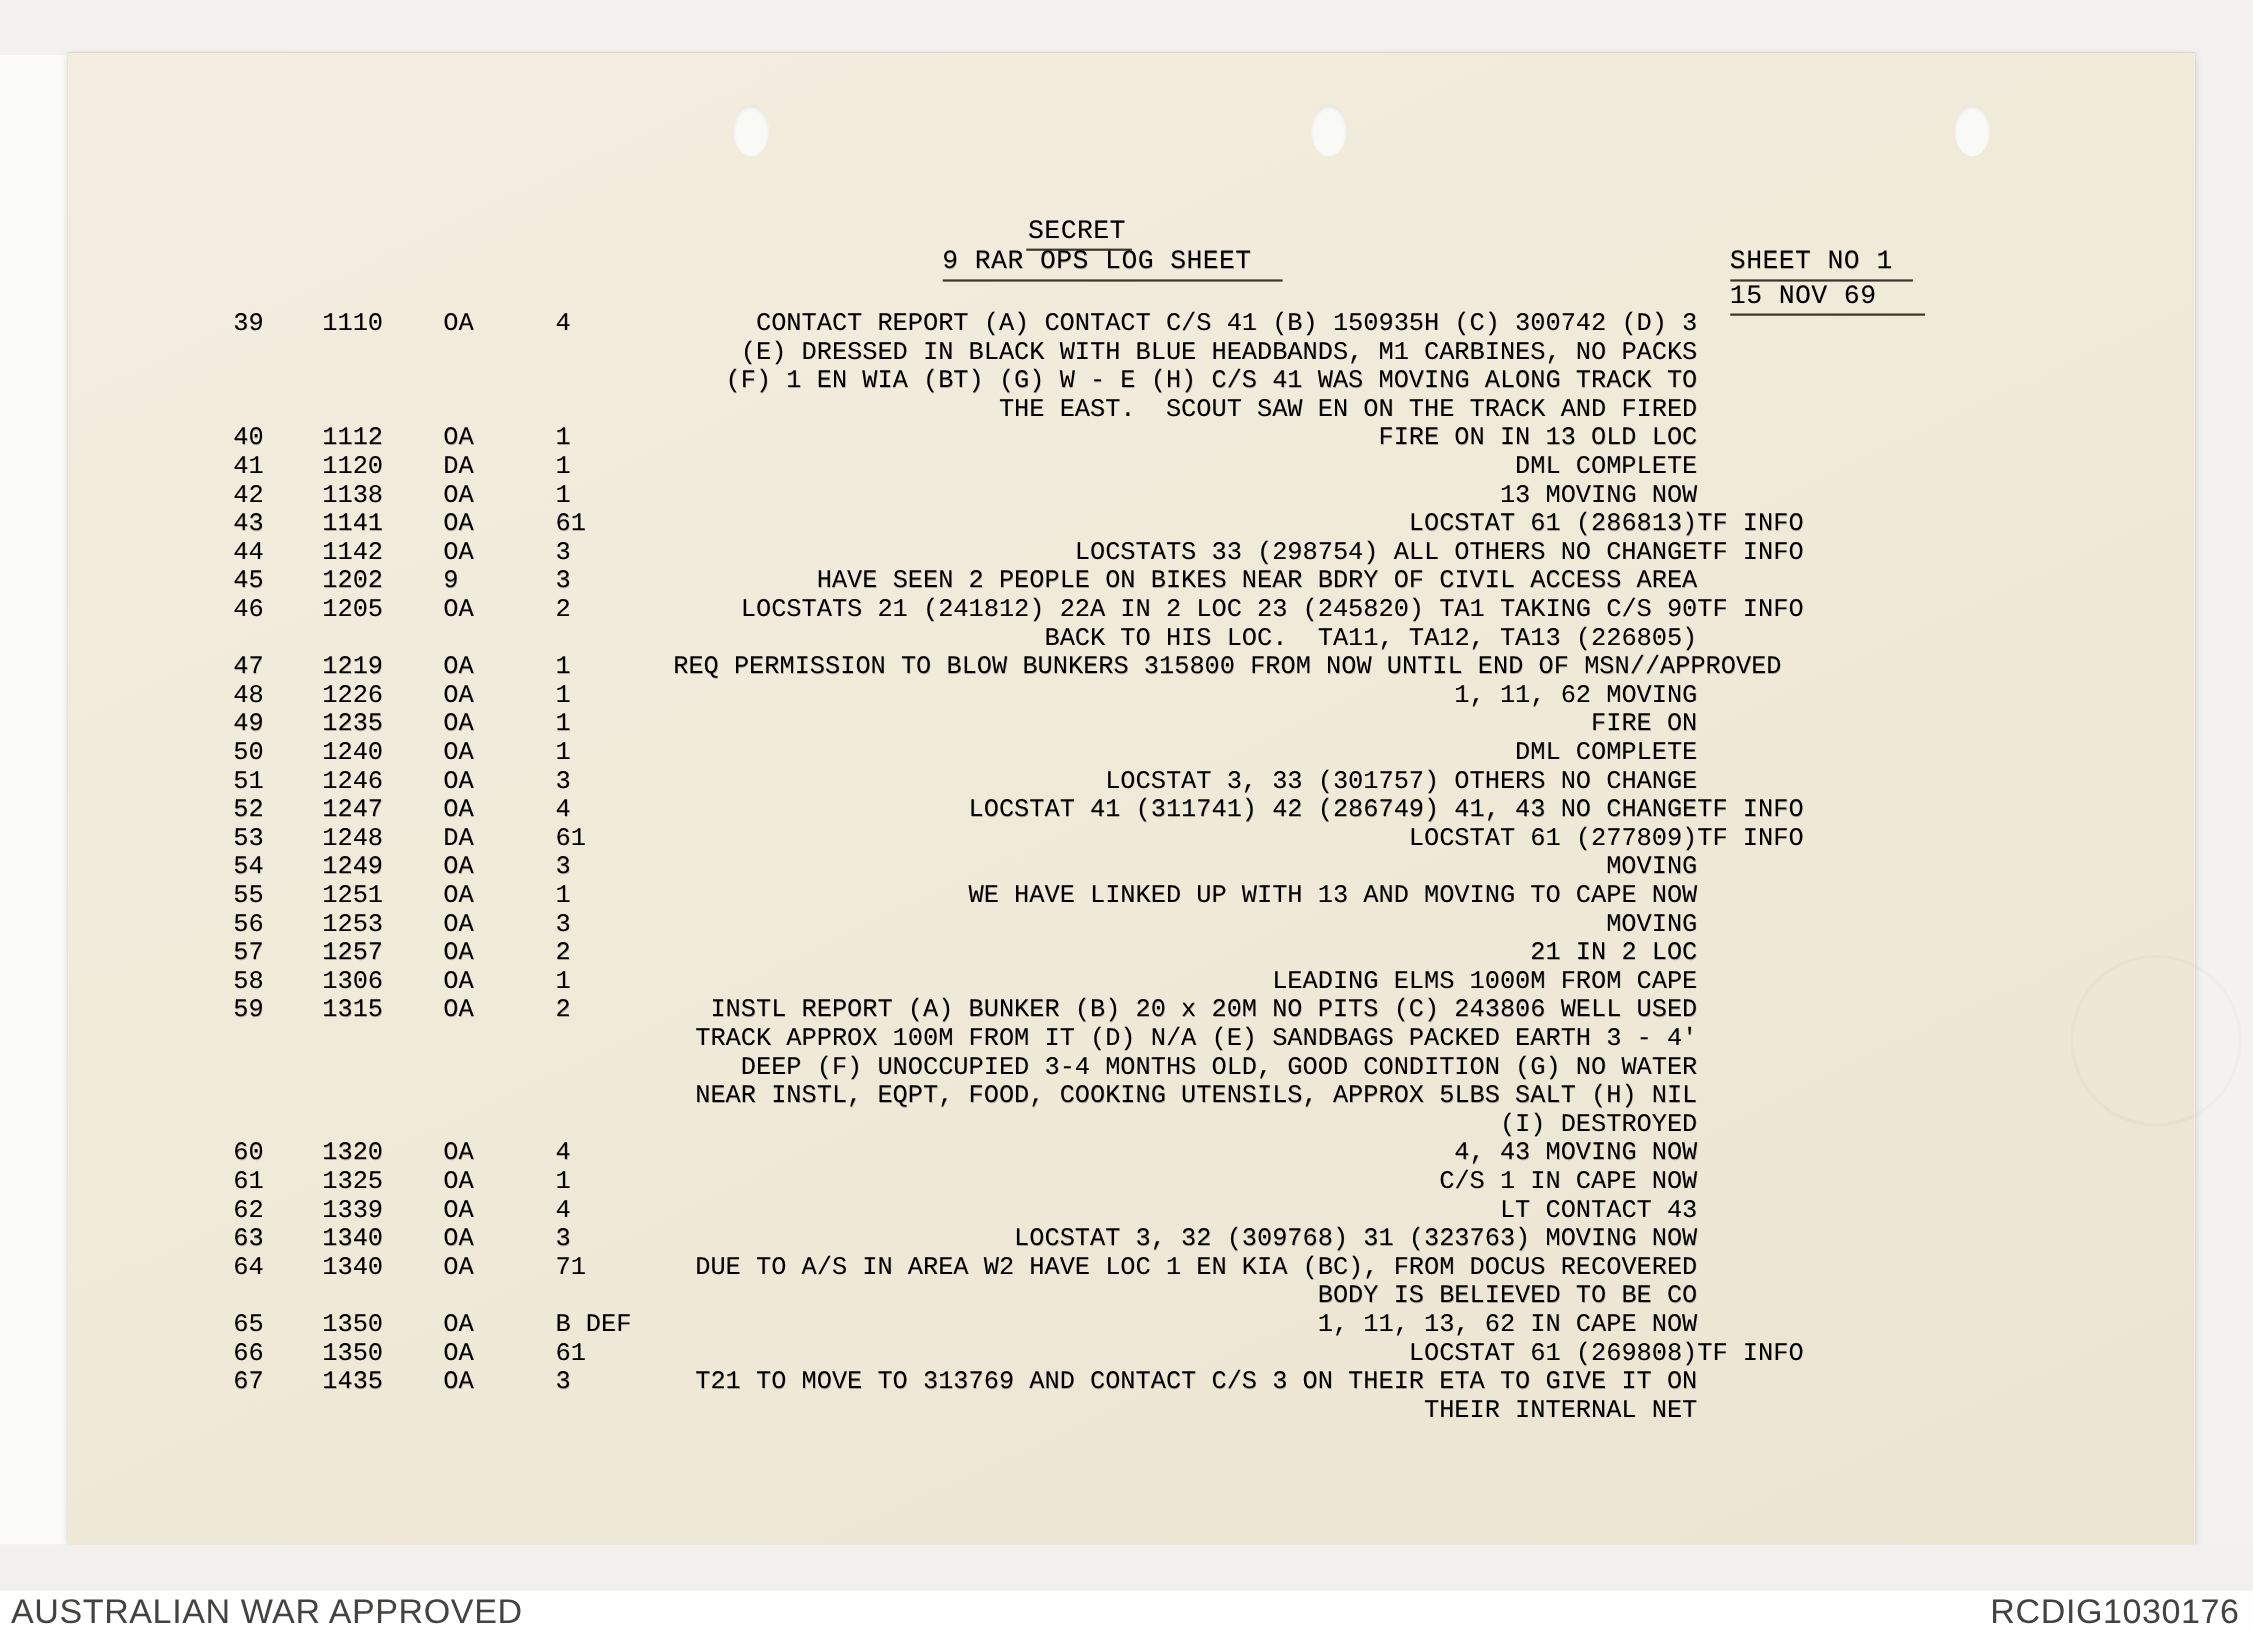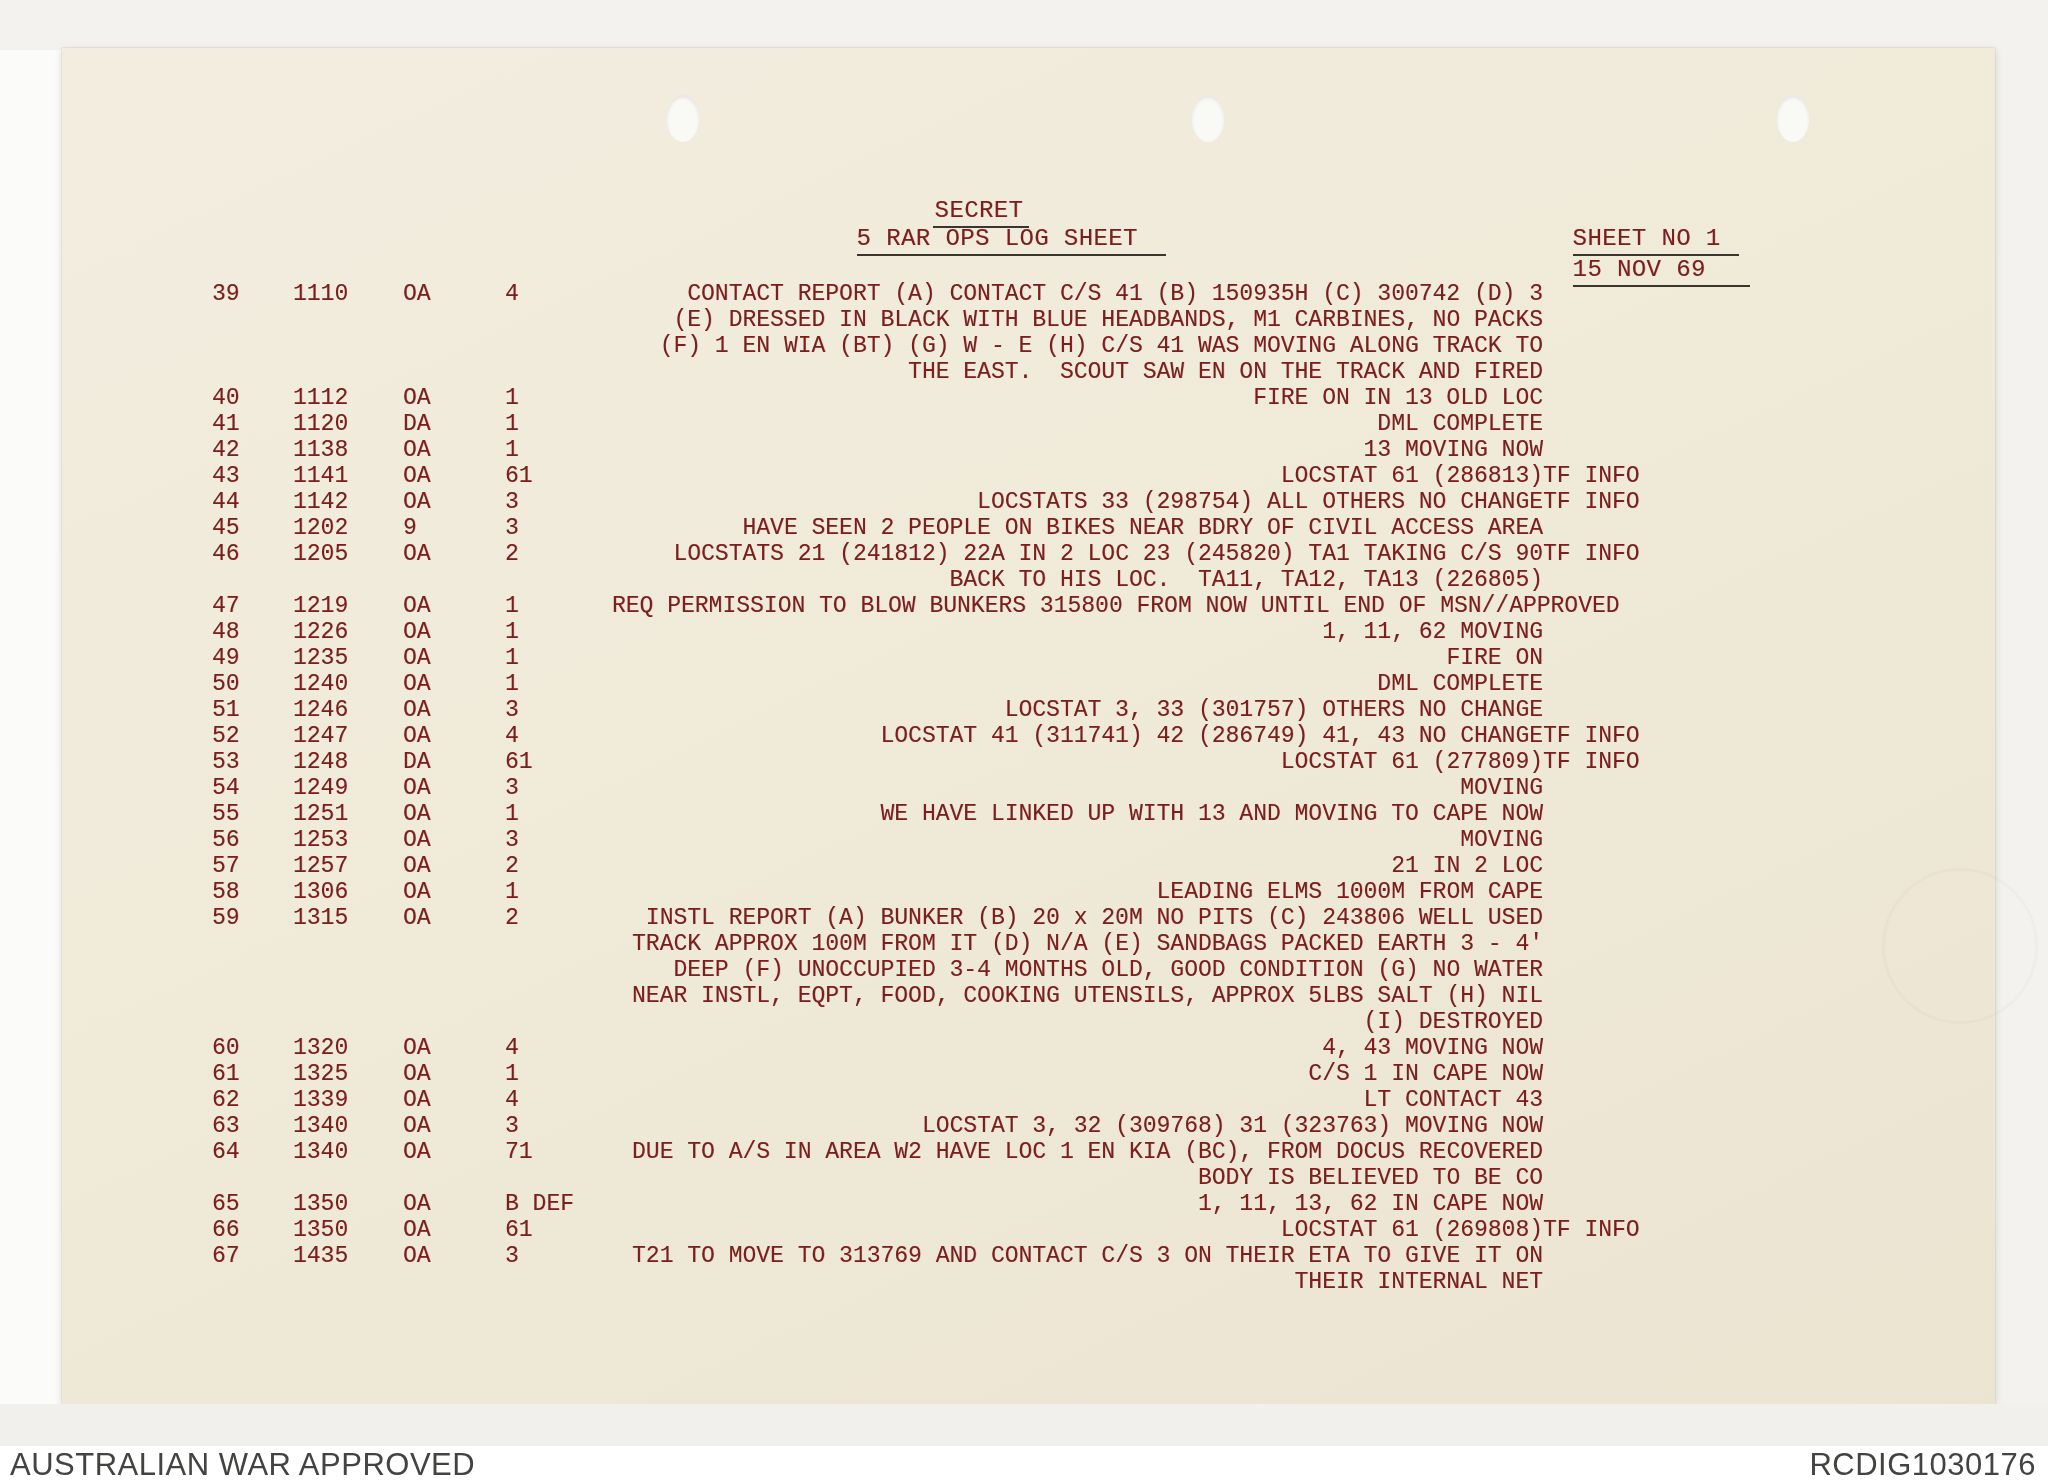--- a/index.html
+++ b/index.html
@@ -22,21 +22,21 @@
   .hole{
     position:absolute;width:32px;height:46px;border-radius:50%;
     background:#f9f9f6;
     box-shadow:inset 0 3px 3px rgba(120,110,90,0.12),0 1px 0 rgba(255,255,255,0.7);
   }
   .emboss{
     position:absolute;left:1820px;top:820px;width:150px;height:150px;
     border-radius:50%;border:3px solid rgba(120,105,80,0.035);
   }
   .type{
-    color:#7f1d1d;
+    color:#000000;
     font-size:23px;line-height:26px;
     text-shadow:0.4px 0.4px 0 rgba(56,48,36,0.35);
     white-space:pre;
   }
   .hdr{font-size:24px;letter-spacing:0.4px;}
   .u{border-bottom:2px solid #3a362d;padding-bottom:2px;}
   .classification{position:absolute;left:903px;top:172px;}
   .classification .u{padding-left:2px;padding-right:6px;}
   .doc-title{position:absolute;left:827px;top:200px;}
   .doc-title .u{padding-right:28px;}
@@ -72,21 +72,21 @@
   <div class="hole" style="left:1130px;top:47px;"></div>
   <div class="hole" style="left:1715px;top:47px;"></div>
   <div class="emboss"></div>
 </div>
 
 <div class="classification type hdr">
   <span class="u">SECRET</span>
 </div>
 
 <div class="doc-title type hdr">
-  <span class="u">5 RAR OPS LOG SHEET</span>
+  <span class="u">9 RAR OPS LOG SHEET</span>
 </div>
 
 <div class="sheet-no type hdr">
   <span class="u">SHEET NO 1</span>
 </div>
 
 <div class="doc-date type hdr">
   <span class="u">15 NOV 69</span>
 </div>
 

